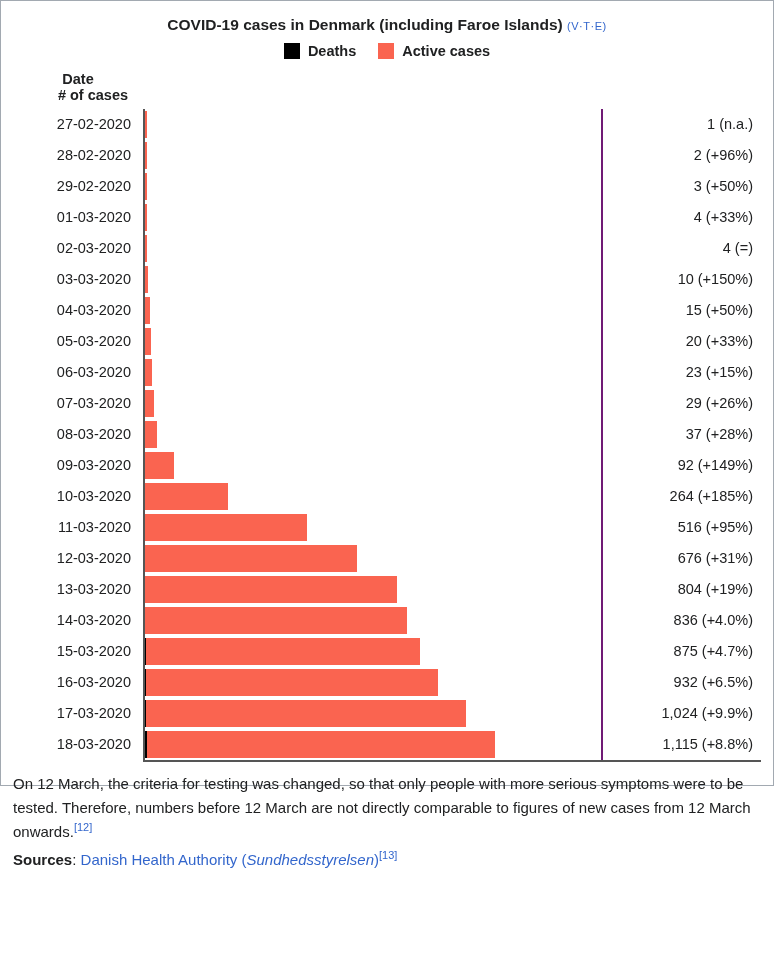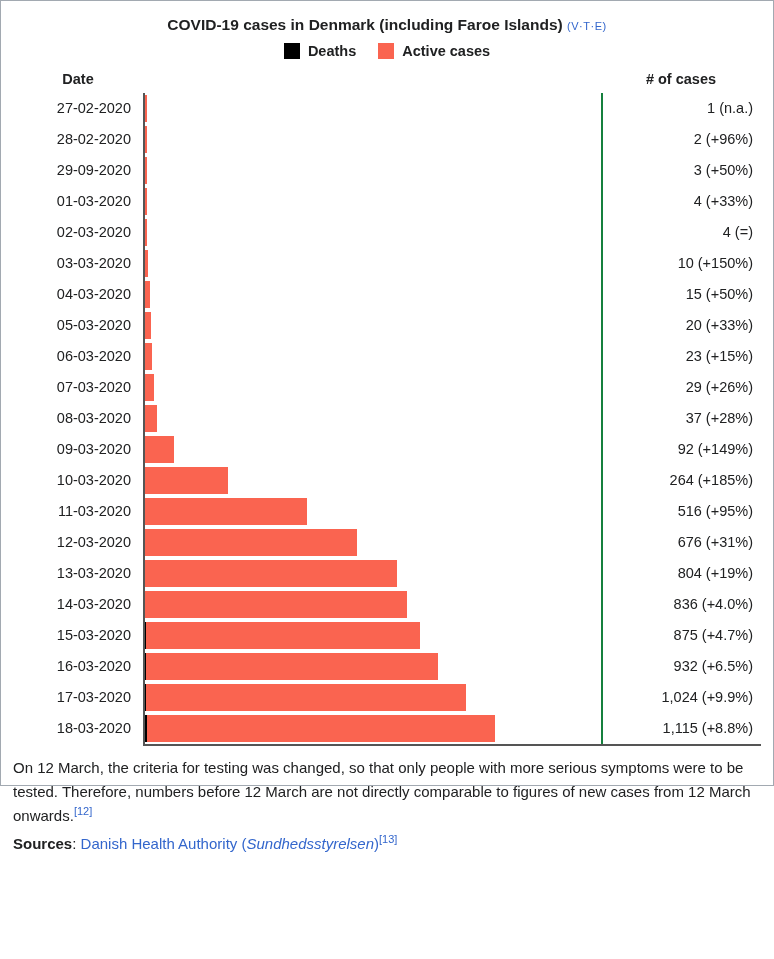--- a/index.html
+++ b/index.html
@@ -56,20 +56,21 @@
   .swatch {
     width: 16px;
     height: 16px;
     display: inline-block;
   }
   .head-row {
     display: flex;
     margin-top: 12px;
     font-size: 14.5px;
     font-weight: bold;
+    flex-direction: column;
   }
   .head-date {
     width: 130px;
     text-align: center;
   }
   .head-spacer {
     flex: 1 1 auto;
   }
   .head-cases {
     width: 160px;
@@ -113,21 +114,21 @@
     height: 100%;
   }
   .cell-cases {
     width: 160px;
     text-align: right;
     padding-right: 8px;
     box-sizing: border-box;
     font-size: 14.5px;
     line-height: 31px;
     white-space: nowrap;
-    border-left: 2px solid #15803d;
+    border-left: 2px solid #701a75;
   }
   .axis-bottom {
     margin-left: 130px;
     border-top: 2px solid #555555;
     height: 0;
   }
   .footnote {
     margin-top: 10px;
     font-size: 15px;
     line-height: 1.55;
@@ -197,21 +198,21 @@
         <div class="cell-date">28-02-2020</div>
         <div class="bar-area">
           <div class="bar-wrap" style="width: 2px;">
             <div class="bar-deaths" style="background: rgb(0, 0, 0); width: 0px;"></div>
             <div class="bar-active" style="background: rgb(250, 100, 80); width: 2px;"></div>
           </div>
         </div>
         <div class="cell-cases">2 (+96%)</div>
       </div>
       <div class="row">
-        <div class="cell-date">29-09-2020</div>
+        <div class="cell-date">29-02-2020</div>
         <div class="bar-area">
           <div class="bar-wrap" style="width: 2px;">
             <div class="bar-deaths" style="background: rgb(0, 0, 0); width: 0px;"></div>
             <div class="bar-active" style="background: rgb(250, 100, 80); width: 2px;"></div>
           </div>
         </div>
         <div class="cell-cases">3 (+50%)</div>
       </div>
       <div class="row">
         <div class="cell-date">01-03-2020</div>

